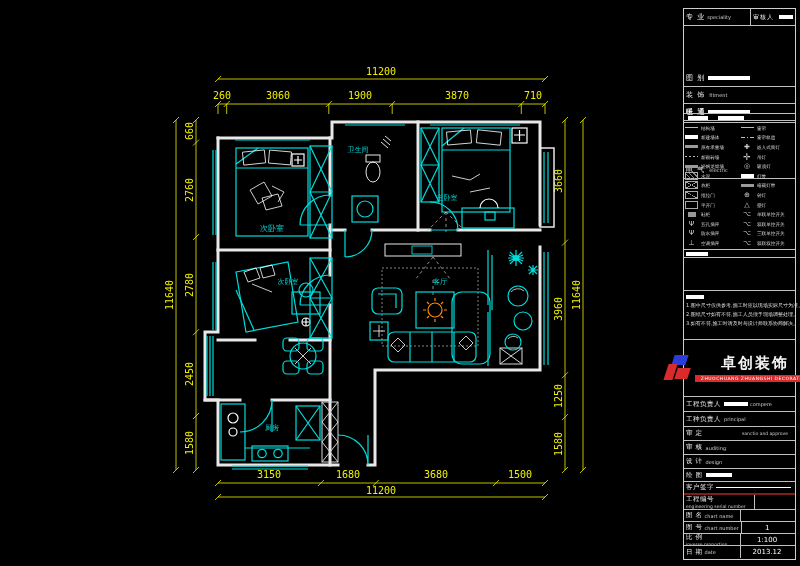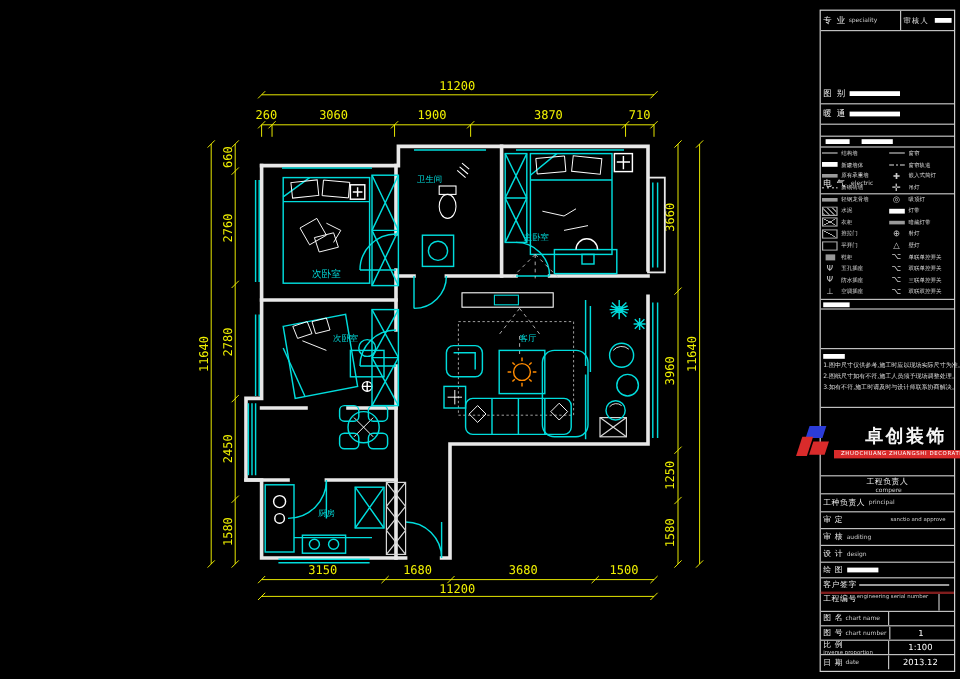--- a/index.html
+++ b/index.html
@@ -352,20 +352,24 @@
       <div class="cellR">
         <span class="zh" style="font-size:6px;">审核人</span>
         <span class="bar" style="width:16px;"></span>
       </div>
     </div>
     <div class="row" style="height:17px;margin-top:44px;">
       <span class="zh">图 别</span>
       <span class="bar" style="width:42px;"></span>
     </div>
     <div class="row" style="height:17px;">
+      <span class="zh">装 饰</span>
+      <span class="en" style="margin-left:4px;">fitment</span>
+    </div>
+    <div class="row" style="height:17px;font-weight:bold;">
       <span class="zh">暖 通</span>
       <span class="bar" style="width:42px;"></span>
     </div>
     <div class="row" style="height:17px;margin-top:41px;">
       <span class="zh">电 气</span>
       <span class="en" style="margin-left:4px;">electric</span>
     </div>
   </div>
 
   <div class="sec row" style="top:104px;height:10px;border-top:1px solid #bfbfbf;">
@@ -580,21 +584,21 @@
             <div class="lm-red2"></div>
       </div>
       <div style="display:flex;flex-direction:column;align-items:center;">
         <span class="logo-cn">卓创装饰</span>
         <span class="logo-sub">ZHUOCHUANG ZHUANGSHI DECORATION</span>
       </div>
     </div>
   </div>
 
   <div class="sec" style="top:388px;">
-    <div class="row" style="height:15px;flex-direction:column;">
+    <div class="row" style="height:15px;">
       <span class="sign-zh">工程负责人</span>
       <span class="bar" style="width:24px;"></span>
       <span class="en" style="margin-left:2px;">compere</span>
     </div>
     <div class="row" style="height:15px;">
       <span class="sign-zh">工种负责人</span>
       <span class="en" style="margin-left:3px;">principal</span>
     </div>
     <div class="row" style="height:14px;justify-content:space-between;">
       <span class="sign-zh">审  定</span>
@@ -613,21 +617,21 @@
       <span class="bar" style="width:26px;"></span>
     </div>
     <div class="row" style="height:13px;border-bottom:2px solid #7f1d1d;">
       <span class="sign-zh">客户签字</span>
       <span class="underline"></span>
     </div>
   </div>
 
   <div class="sec" style="top:486px;">
     <div class="row" style="height:15px;">
-      <div class="cellL" style="flex-direction:row;align-items:flex-start;justify-content:center;gap:0;">
+      <div class="cellL" style="flex-direction:column;align-items:flex-start;justify-content:center;gap:0;">
         <span class="sign-zh">工程编号</span>
         <span class="en sm">engineering serial number</span>
       </div>
       <span class="val"></span>
     </div>
     <div class="row" style="height:12px;">
       <div class="cellL">
             <span class="sign-zh">图  名</span>
         <span class="en">chart name</span>
           </div>

